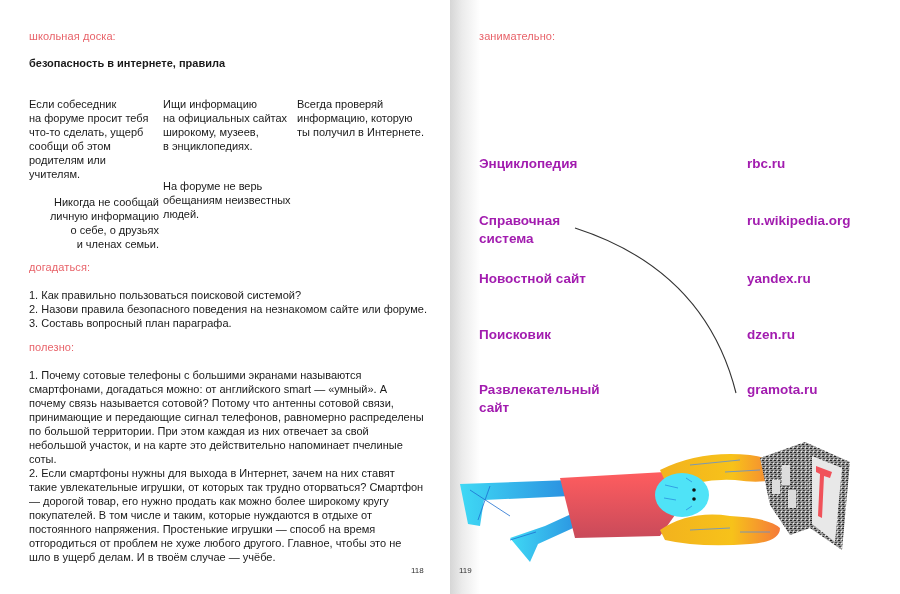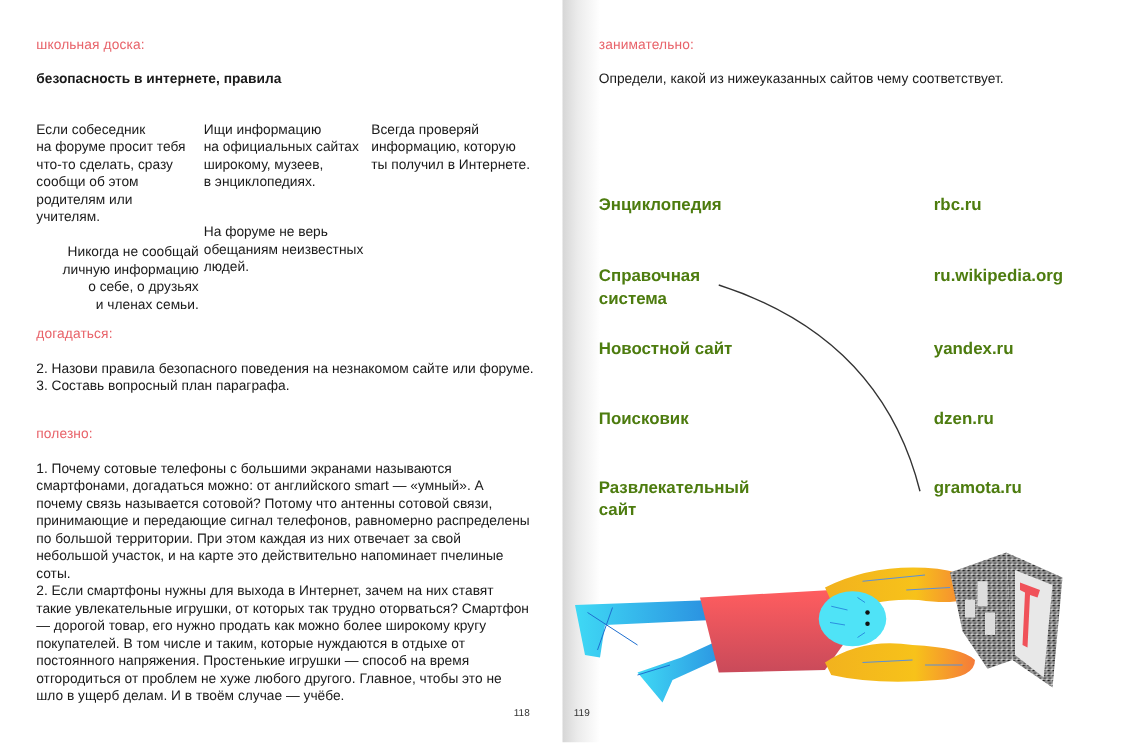--- a/index.html
+++ b/index.html
@@ -37,76 +37,76 @@
 
   .page-num { position: absolute; font-size: 8px; color: #333; }
   #pn-left { left: 411px; top: 566px; }
   #pn-right { left: 9px; top: 566px; }
 
   
   #rp-label { left: 29px; top: 30px; }
   #rp-task { left: 29px; top: 56px; font-size: 11px; }
 
   .match-left, .match-right {
-    position: absolute; font-size: 13.5px; font-weight: bold; line-height: 18px; color: #4d7c0f;
+    position: absolute; font-size: 13.5px; font-weight: bold; line-height: 18px; color: #a21caf;
     white-space: pre-line;
   }
   .match-left { left: 29px; width: 150px; }
   .match-right { left: 297px; }
 
   #connector { position: absolute; left: 0; top: 0; width: 450px; height: 594px; pointer-events: none; }
   #illustration { position: absolute; left: 0; top: 420px; width: 450px; height: 174px; }
 </style>
 </head>
 <body>
 
 <div class="page page-left">
   <div class="label-red" id="lp-label">школьная доска:</div>
   <div class="body-text" id="lp-title">безопасность в интернете, правила</div>
 
   <div class="rule body-text" id="rule-0">Если собеседник
 на форуме просит тебя
-что-то сделать, сразу
+что-то сделать, ущерб
 сообщи об этом
 родителям или учителям.</div>
   <div class="rule body-text" id="rule-1">Ищи информацию
 на официальных сайтах
 широкому, музеев,
 в энциклопедиях.</div>
   <div class="rule body-text" id="rule-2">Всегда проверяй
 информацию, которую
 ты получил в Интернете.</div>
   <div class="rule body-text" id="rule-3">Никогда не сообщай
 личную информацию
 о себе, о друзьях
 и членах семьи.</div>
   <div class="rule body-text" id="rule-4">На форуме не верь
 обещаниям неизвестных
 людей.</div>
 
   <div class="label-red" id="work-label">догадаться:</div>
   <div class="body-text" id="work-list">
+    <div>1. Как правильно пользоваться поисковой системой?</div>
     <div>2. Назови правила безопасного поведения на незнакомом сайте или форуме.</div>
     <div>3. Составь вопросный план параграфа.</div>
   </div>
 
   <div class="label-red" id="useful-label">полезно:</div>
   <div class="body-text" id="useful-text">
     <p>1. Почему сотовые телефоны с большими экранами называются смартфонами, догадаться можно: от английского smart — «умный». А почему связь называется сотовой? Потому что антенны сотовой связи, принимающие и передающие сигнал телефонов, равномерно распределены по большой территории. При этом каждая из них отвечает за свой небольшой участок, и на карте это действительно напоминает пчелиные соты.</p>
     <p>2. Если смартфоны нужны для выхода в Интернет, зачем на них ставят такие увлекательные игрушки, от которых так трудно оторваться? Смартфон — дорогой товар, его нужно продать как можно более широкому кругу покупателей. В том числе и таким, которые нуждаются в отдыхе от постоянного напряжения. Простенькие игрушки — способ на время отгородиться от проблем не хуже любого другого. Главное, чтобы это не шло в ущерб делам. И в твоём случае — учёбе.</p>
   </div>
 
   <div class="page-num" id="pn-left">118</div>
 </div>
 
 <div class="page page-right">
   <div class="spine-shadow"></div>
 
   <div class="label-red" id="rp-label">занимательно:</div>
-  <div class="body-text" id="rp-task">Определи, какой из нижеуказанных сайтов чему соответствует.</div>
 
   <div class="match-left" style="top:155px">Энциклопедия</div>
   <div class="match-left" style="top:270px">Новостной сайт</div>
   <div class="match-left" style="top:212px">Справочная
 система</div>
   <div class="match-left" style="top:326px">Поисковик</div>
   <div class="match-left" style="top:381px">Развлекательный
 сайт</div>
 
   <div class="match-right" style="top:155px">rbc.ru</div>

